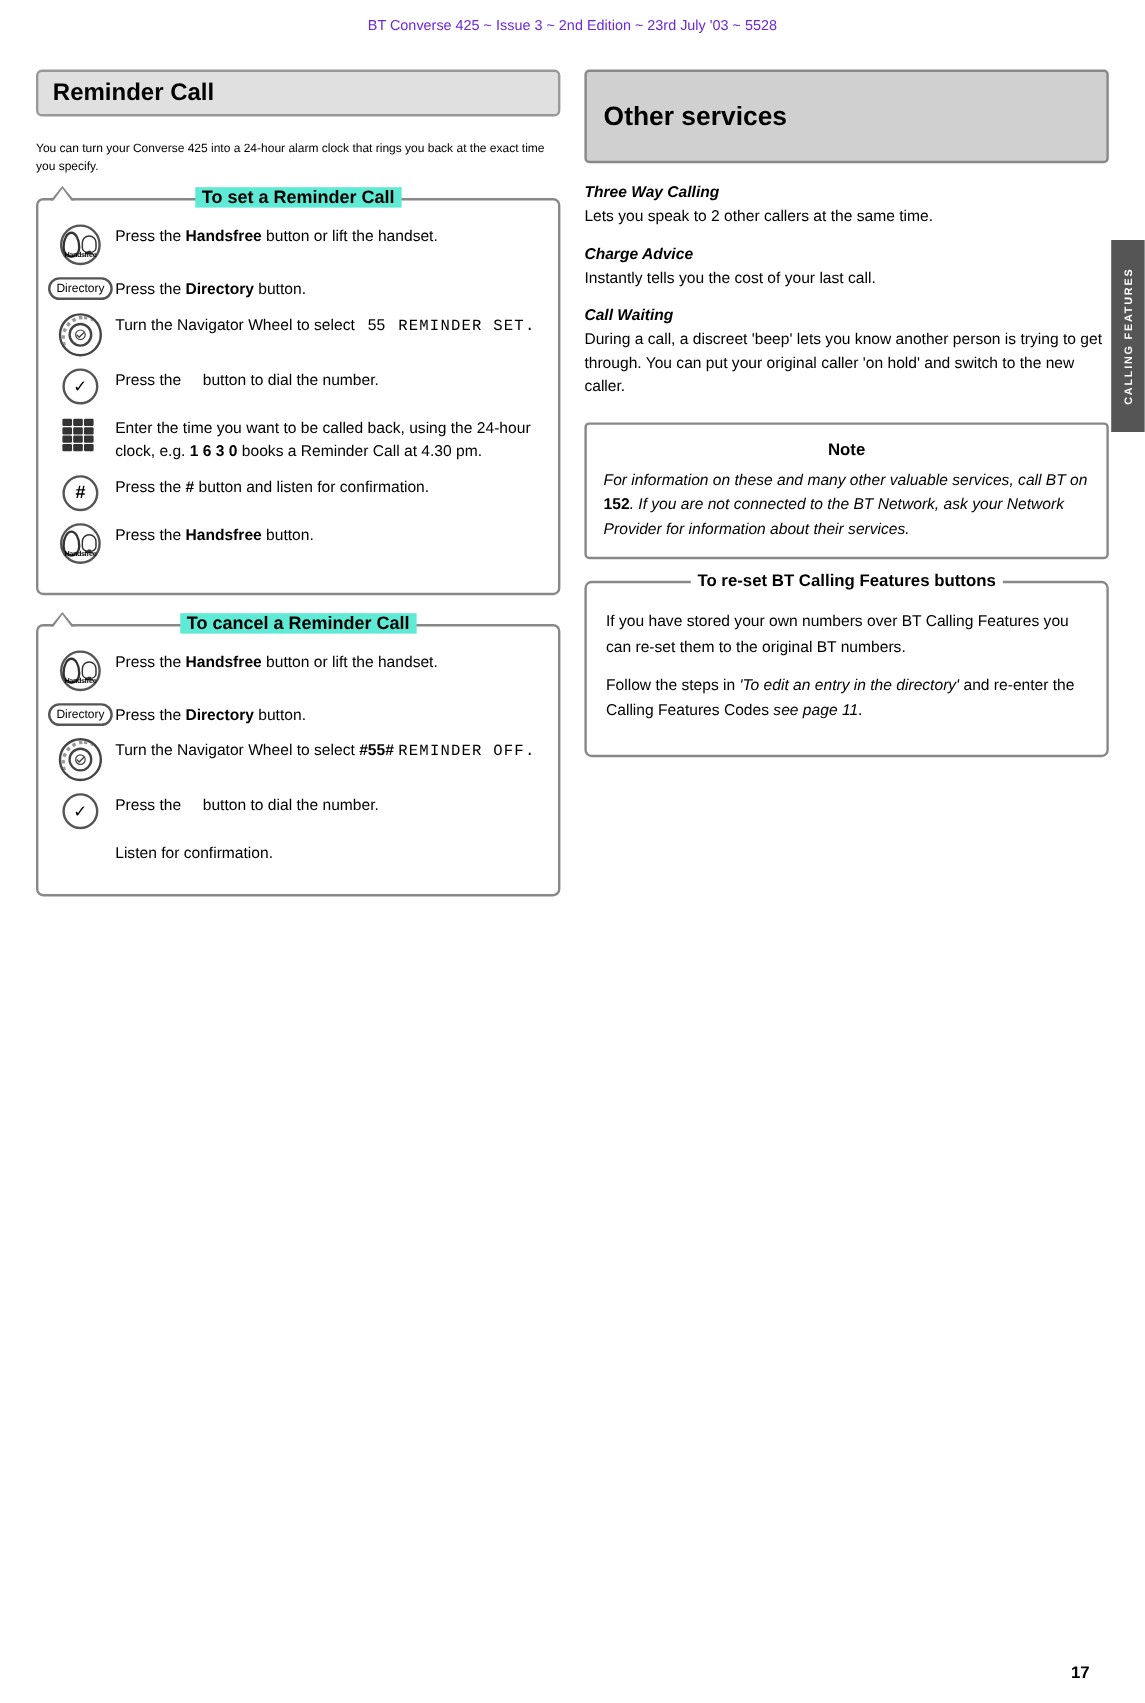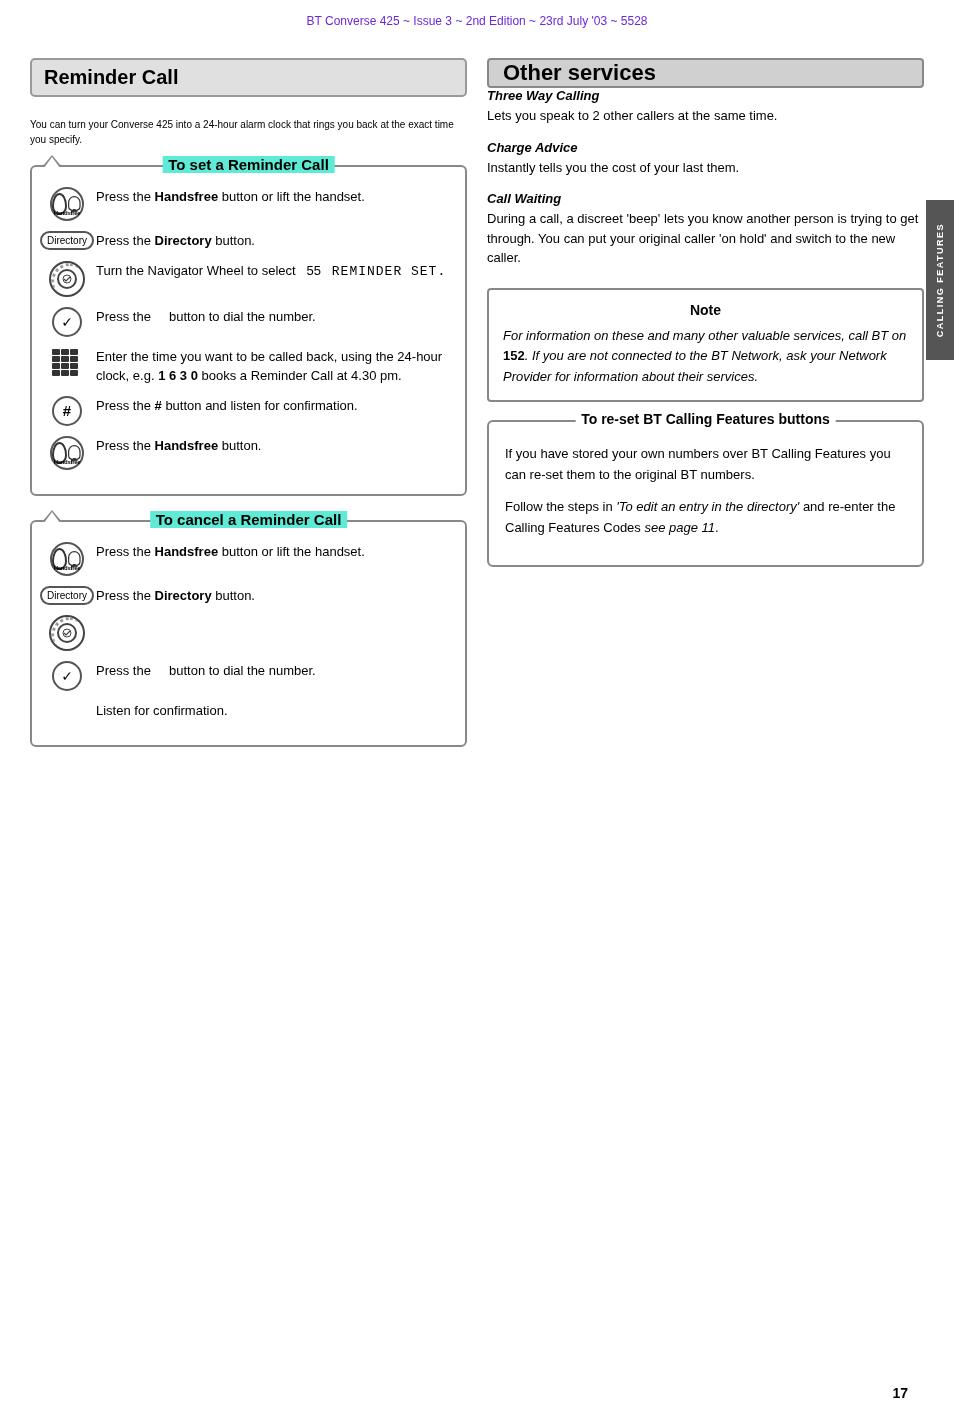--- a/index.html
+++ b/index.html
@@ -174,21 +174,22 @@
       font-size: 15px;
       font-weight: bold;
       background: #fff;
     }
 
     
     .other-services-header {
       background: #d0d0d0;
       border: 2px solid #888;
       border-radius: 4px;
-      padding: 0 14px;
+      padding: 24px 14px;
+      margin-bottom: 16px;
     }
 
     .other-services-header h2 {
       font-size: 22px;
       font-weight: bold;
     }
 
     .service-item {
       margin-bottom: 14px;
     }
@@ -538,20 +539,23 @@
           <div class="step-icon">
             <div class="nav-wheel-icon">
               <div class="nav-wheel-inner-ring">
                 <svg width="10" height="10" viewBox="0 0 10 10">
                   <circle cx="5" cy="5" r="4" fill="none" stroke="#444" stroke-width="1"></circle>
                   <polyline points="2,5 4,7 8,3" fill="none" stroke="#444" stroke-width="1.2"></polyline>
                 </svg>
               </div>
             </div>
           </div>
+          <div class="step-text">
+            Turn the Navigator Wheel to select <strong>#55#</strong> <span class="mono">REMINDER OFF.</span>
+          </div>
         </div>
 
         <div class="step-row">
           <div class="step-icon">
             <div class="icon-check">✓</div>
           </div>
           <div class="step-text">
             Press the&nbsp;&nbsp;&nbsp;&nbsp; button to dial the number.
           </div>
         </div>
@@ -579,21 +583,21 @@
       <div class="service-title">
         <em>Three Way Calling</em>
       </div>
       <div class="service-desc">Lets you speak to 2 other callers at the same time.</div>
     </div>
 
     <div class="service-item">
       <div class="service-title">
         <em>Charge Advice</em>
       </div>
-      <div class="service-desc">Instantly tells you the cost of your last them.</div>
+      <div class="service-desc">Instantly tells you the cost of your last call.</div>
     </div>
 
     <div class="service-item" style="margin-bottom:20px;">
       <div class="service-title">
         <em>Call Waiting</em>
       </div>
       <div class="service-desc">During a call, a discreet 'beep' lets you know another person is trying to get through. You can put your original caller 'on hold' and switch to the new caller.</div>
     </div>
 
     <div class="note-box">

